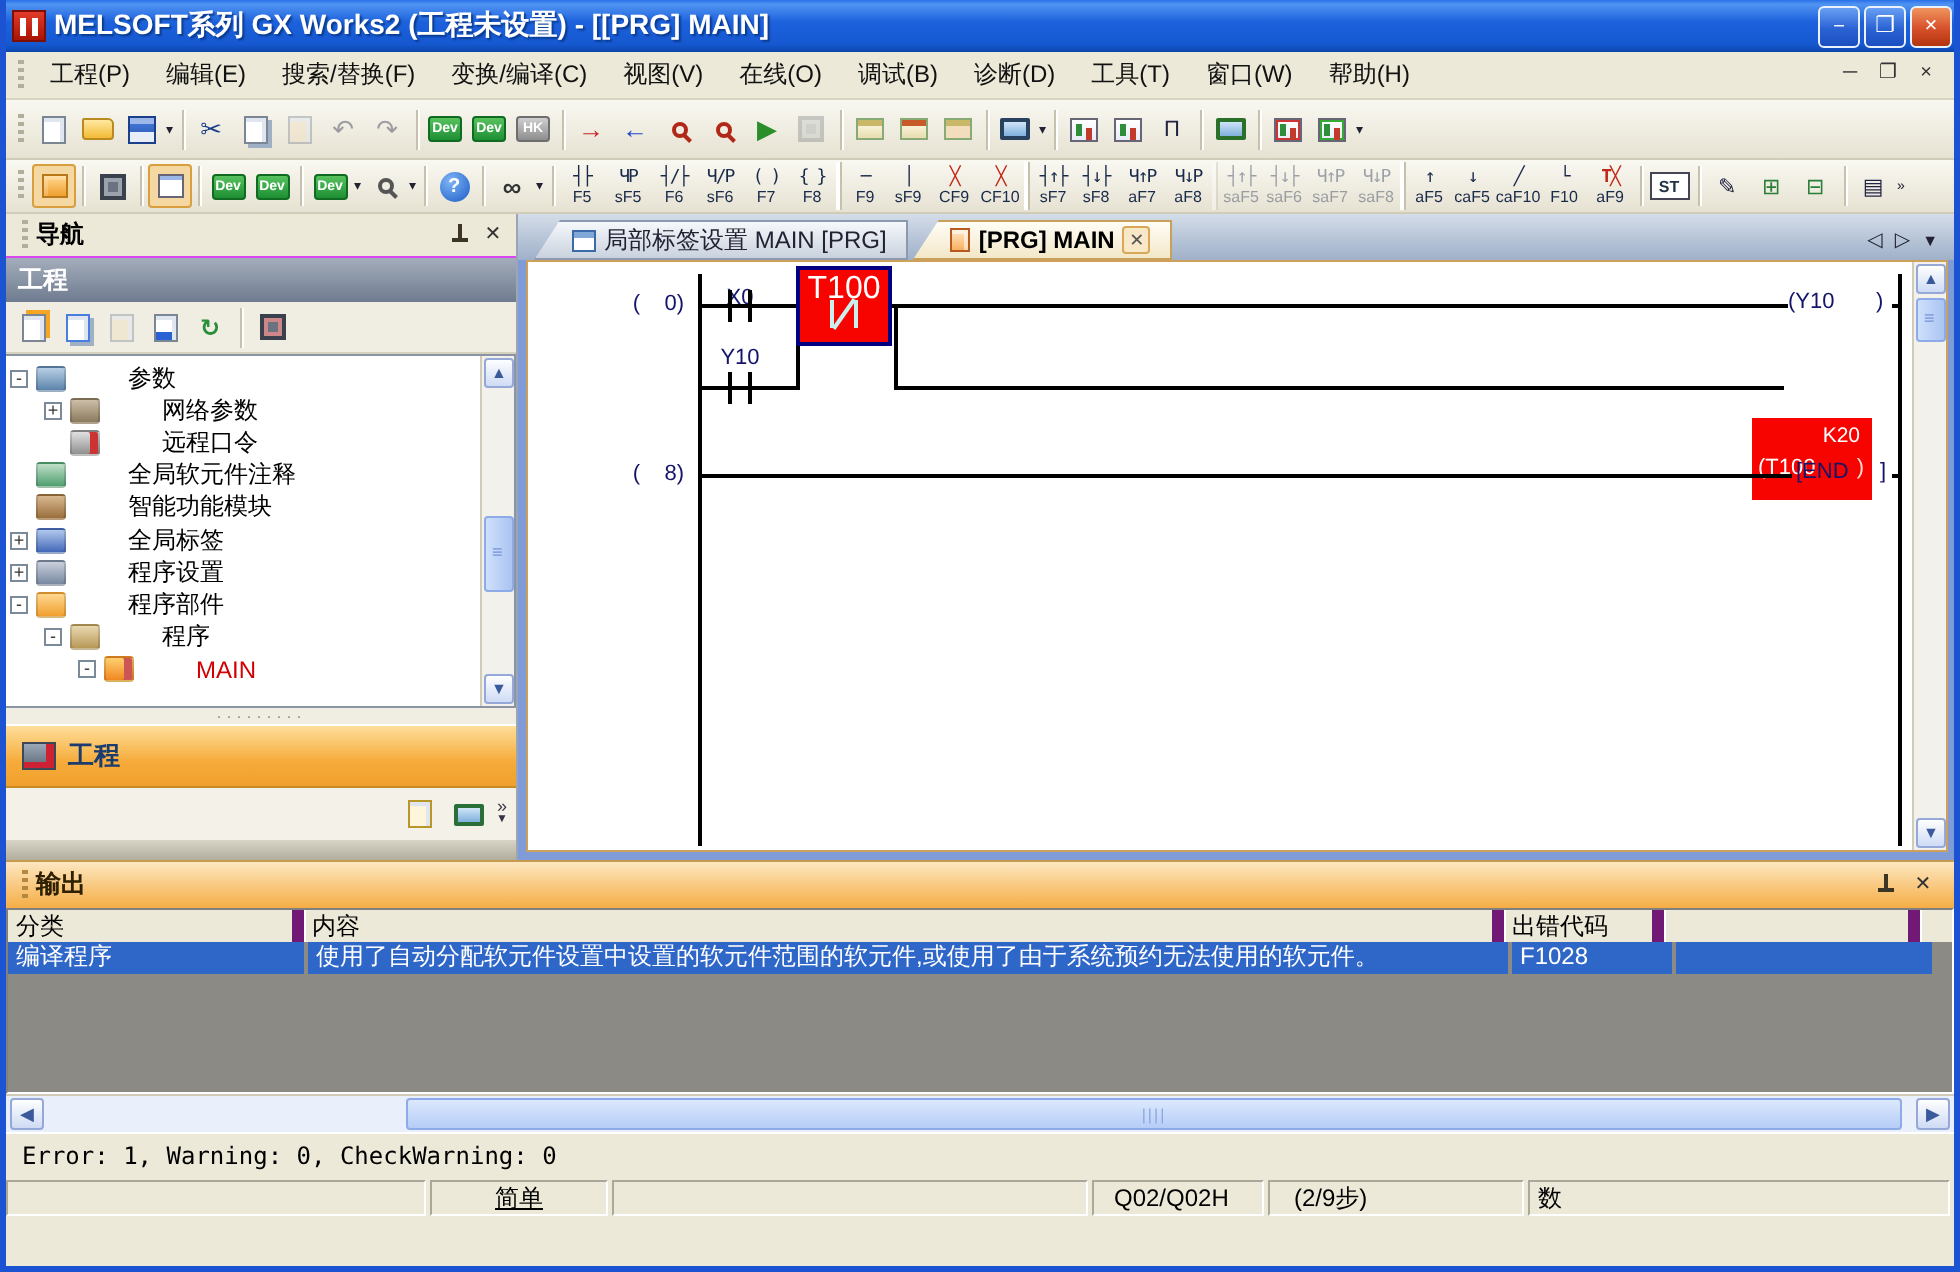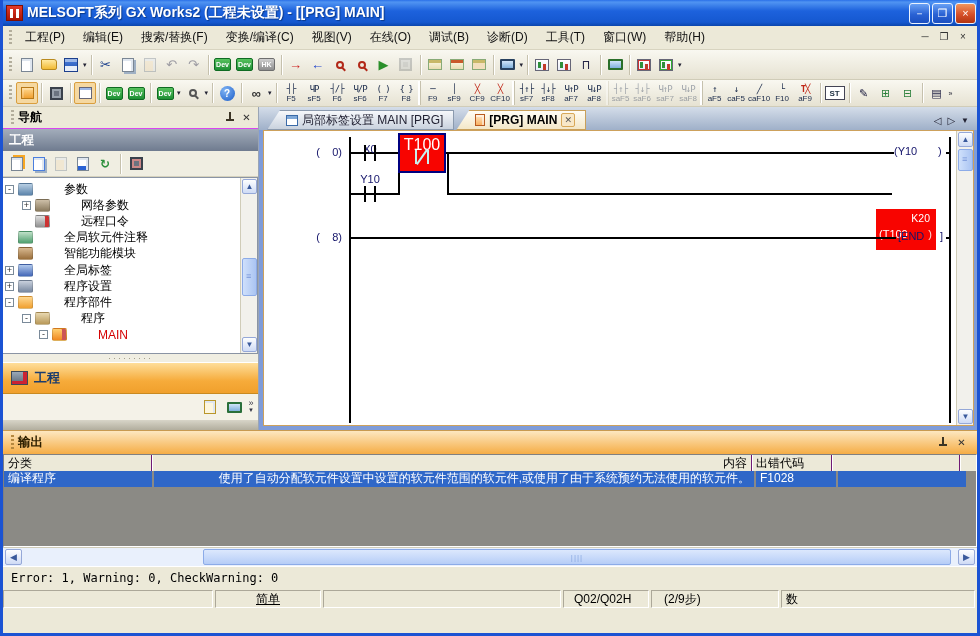--- a/index.html
+++ b/index.html
@@ -126,24 +126,24 @@
   .redcoil{position:absolute;background:#f80400;color:#fff;}
   .redcoil .k{position:absolute;top:3px;right:6px;font-size:10.5px;}
   .redcoil .d{position:absolute;top:19px;left:3px;font-size:11px;white-space:pre;}
   .redcoil .p{position:absolute;top:19px;right:4px;font-size:11px;color:#ffd8d0;}
   
   .outhead{height:24px;display:flex;align-items:center;background:linear-gradient(#fde7c0,#f5ad45);border-top:1px solid #c89a50;padding:0 4px;}
   .outhead .cap{font-weight:bold;font-size:12.5px;color:#2e2000;}
   .ctxbar{height:23px;background:#faf8f0;border-bottom:1px solid #b8b4a4;font-size:12px;display:flex;align-items:center;padding-left:6px;}
   .outlist{height:93px;background:#8b8a85;border:1px solid #808080;border-bottom-color:#fff;border-right-color:#fff;position:relative;}
   .ohrow{display:flex;height:16px;background:#ece9d8;font-size:12px;}
-  .ohcell{padding:0 4px;border-right:1px solid #701a75;box-shadow:1px 0 0 #fff;line-height:16px;white-space:nowrap;overflow:hidden;}
+  .ohcell{padding:0 4px;border-right:6px solid #701a75;box-shadow:1px 0 0 #fff;line-height:16px;white-space:nowrap;overflow:hidden;}
   .odrow{display:flex;height:16px;font-size:12px;color:#fff;}
   .odcell{background:#2f67c8;padding:0 4px;margin-right:2px;line-height:15px;white-space:nowrap;overflow:hidden;}
-  .c0{width:148px;flex:none;} .c1{width:600px;flex:none;text-align:right;} .c2{width:80px;flex:none;} .c3{width:128px;flex:none;}
+  .c0{width:148px;flex:none;} .c1{width:600px;flex:none;} .c2{width:80px;flex:none;} .c3{width:128px;flex:none;}
   
   .hscroll{height:19px;background:#e9f0fc;position:relative;border-top:1px solid #d0ccb8;}
   .harr{position:absolute;top:1px;width:17px;height:16px;background:linear-gradient(#fdfefe,#cfdbf5);border:1px solid #95a8d8;border-radius:2px;
         color:#3a5a9c;font-size:9px;line-height:15px;text-align:center;}
   .hthumb{position:absolute;top:1px;left:200px;width:748px;height:16px;background:linear-gradient(#dce8fd,#b6cdf7);border:1px solid #8cabe8;border-radius:2px;}
   .hthumb::after{content:"||||";color:#89a8e0;font-size:8px;position:absolute;left:50%;top:3px;transform:translateX(-50%);letter-spacing:1px;}
   .errline{height:22px;background:#ece9d8;border-top:1px solid #fff;font-family:"DejaVu Sans Mono",monospace;font-size:12px;
            display:flex;align-items:center;padding-left:8px;}
   .statusbar{height:22px;background:#ece9d8;display:flex;gap:2px;padding:2px 2px 2px 0;font-size:12px;}
   .spanel{border:1px solid;border-color:#aca899 #fff #fff #aca899;display:flex;align-items:center;overflow:hidden;white-space:nowrap;}
@@ -684,19 +684,19 @@
   <div class="hscroll">
     <div class="harr" style="left:2px;">◀</div>
     <div class="hthumb"></div>
     <div class="harr" style="right:2px;">▶</div>
   </div>
 
   <div class="errline">Error: 1, Warning: 0, CheckWarning: 0</div>
 
   <div class="statusbar">
     <div class="spanel" style="width:210px;"></div>
-    <div class="spanel" style="width:106px;justify-content:center;text-decoration:underline;">简单</div>
+    <div class="spanel" style="width:89px;justify-content:center;text-decoration:underline;">简单</div>
     <div class="spanel" style="width:238px;"></div>
     <div class="spanel" style="width:86px;padding-left:10px;">Q02/Q02H</div>
     <div class="spanel" style="width:128px;padding-left:12px;">(2/9步)</div>
     <div class="spanel" style="flex:1;padding-left:4px;">数</div>
   </div>
 </div>
 
 </body></html>

